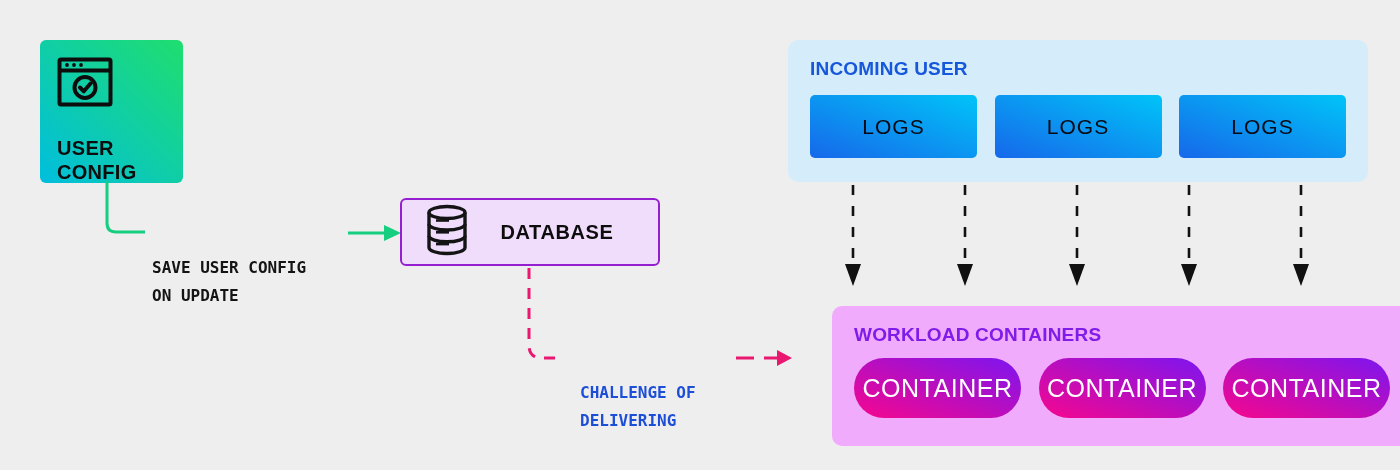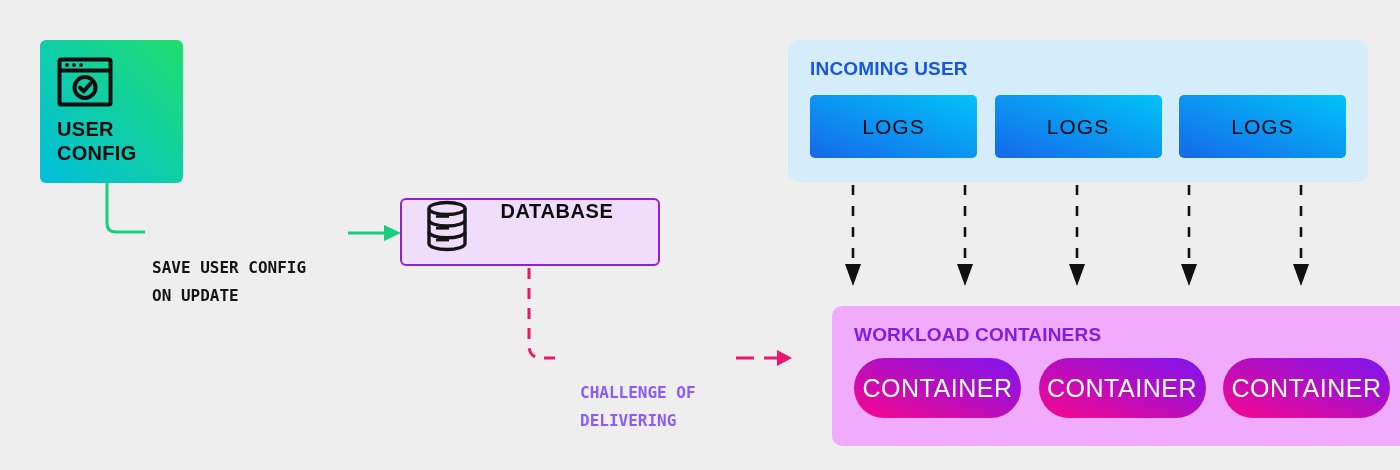--- a/index.html
+++ b/index.html
@@ -8,35 +8,35 @@
     background:#efeeee; overflow:hidden;
     font-family:"Liberation Sans", sans-serif;
   }
   
   .user-config-box {
     position:absolute; left:40px; top:40px; width:143px; height:143px;
     border-radius:6px; box-sizing:border-box; padding:17px;
     background:linear-gradient(to top right, #00bedd, #1fde6e);
   }
   .user-config-label {
-    margin-top:6px; font-weight:bold; font-size:20px; line-height:24px;
+    margin-top:25px; font-weight:bold; font-size:20px; line-height:24px;
     color:#0d0d0d; letter-spacing:0.3px;
   }
   
   .annotation {
     position:absolute; font-family:"DejaVu Sans Mono", monospace;
     font-weight:bold; font-size:16px; line-height:28px;
     white-space:pre-line; color:#141414;margin-top:48px;
   }
-  .annotation.pink { color:#8b5cf6; }
+  .annotation.pink { color:#1d4ed8; }
   
   .database-box {
     position:absolute; left:400px; top:198px; width:260px; height:68px;
     background:#f0dcfb; border:2px solid #941fd0; border-radius:6px;
-    box-sizing:border-box; display:flex; align-items:flex-start; padding-left:22px;
+    box-sizing:border-box; display:flex; align-items:center; padding-left:22px;
   }
   .database-label {
     flex:1; text-align:center; padding-right:14px;
     font-weight:bold; font-size:20px; letter-spacing:0.6px; color:#0d0d0d;
   }
   
   .panel {
     position:absolute; width:580px; border-radius:10px; box-sizing:border-box;
     padding:18px 22px 0 22px;
   }

